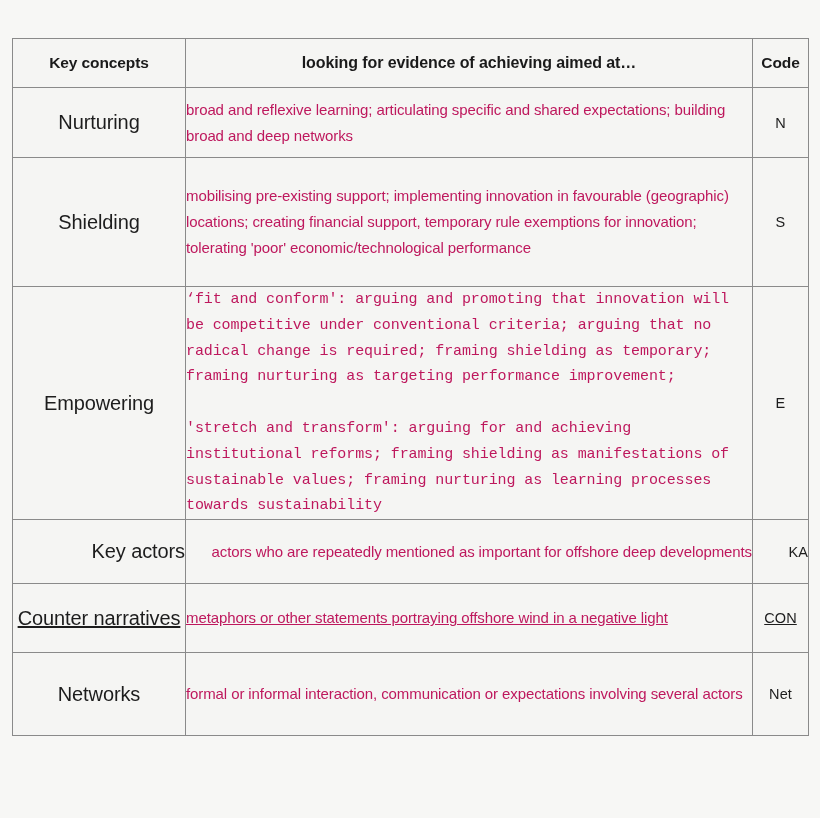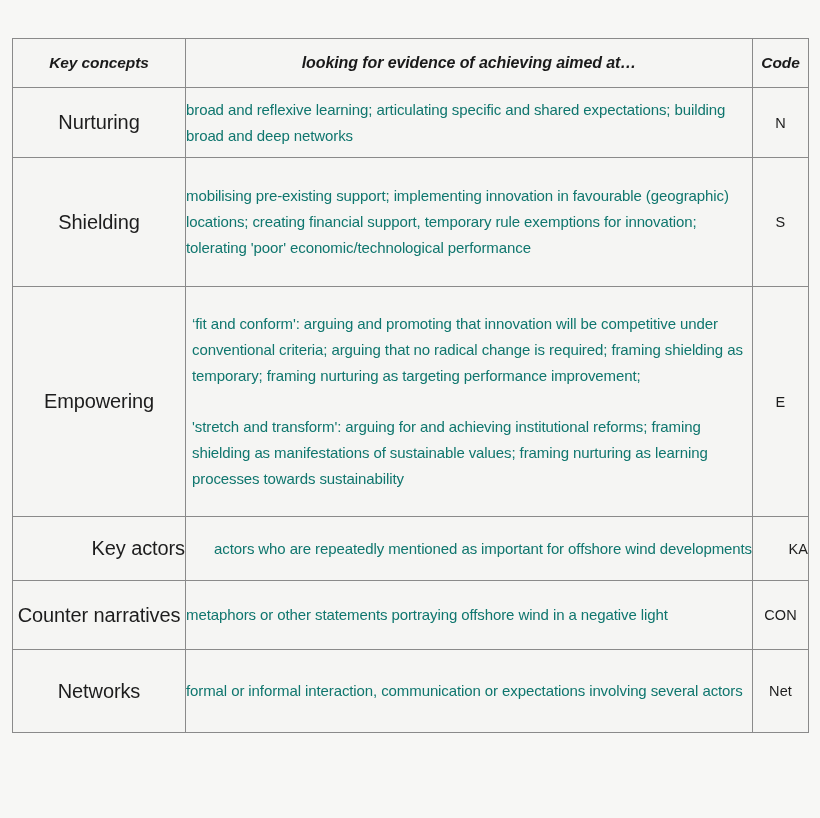--- a/index.html
+++ b/index.html
@@ -44,21 +44,20 @@
     padding: 0;
   }
 
   col.col-concept { width: 173px; }
   col.col-desc    { width: 567px; }
   col.col-code    { width: 56px; }
 
   
   thead th {
     height: 48px;
-    font-style: italic;
     font-weight: bold;
     font-size: 15.5px;
     color: #1a1a1a;
     text-align: center;
     letter-spacing: -0.1px;
   }
   thead th.desc-head {
     font-size: 16px;
   }
 
@@ -66,48 +65,49 @@
   td.concept-cell {
     text-align: center;
     font-size: 20px;
     color: #1d1d1d;
     letter-spacing: -0.1px;
   }
 
   td.desc-cell {
     text-align: left;
     font-size: 15px;
-    color: #0f766e;
+    color: #be185d;
     line-height: 1.72;
     padding: 9px 12px 9px 13px;
     vertical-align: top;
     letter-spacing: -0.1px;
   }
 
   td.code-cell {
     text-align: center;
     font-size: 14.5px;
     color: #1d1d1d;
     letter-spacing: 0.1px;
   }
 
   td.desc-cell p {
-    margin: 6px;
+    margin: 0;
+    font-family: Liberation Mono, monospace;
   }
   td.desc-cell p + p {
     margin-top: 1.72em;
   }
 
   
   tr.row-nurturing  td { height: 69px; }
   tr.row-shielding  td { height: 128px; }
   tr.row-empowering td { height: 229px; }
   tr.row-keyactors  td { height: 63px; text-align: right; }
   tr.row-pro        td { height: 70px; }
-  tr.row-counter    td { height: 68px; }
+  tr.row-counter    td { height: 68px; text-decoration: underline; }
   tr.row-networks   td { height: 82px; margin-top: 36px; }
 </style>
 </head>
 <body>
 
 <div class="page">
   <div class="table-wrap">
     <table class="coding-table">
       <colgroup>
         <col class="col-concept">
@@ -139,21 +139,21 @@
           <td class="concept-cell">Empowering</td>
           <td class="desc-cell">
             <p>‘fit and conform': arguing and promoting that innovation will be competitive under conventional criteria; arguing that no radical change is required; framing shielding as temporary; framing nurturing as targeting performance improvement;</p>
             <p>'stretch and transform': arguing for and achieving institutional reforms; framing shielding as manifestations of sustainable values; framing nurturing as learning processes towards sustainability</p>
           </td>
           <td class="code-cell">E</td>
         </tr>
 
         <tr class="row-keyactors">
           <td class="concept-cell">Key actors</td>
-          <td class="desc-cell">actors who are repeatedly mentioned as important for offshore wind developments</td>
+          <td class="desc-cell">actors who are repeatedly mentioned as important for offshore deep developments</td>
           <td class="code-cell">KA</td>
         </tr>
 
 
         <tr class="row-counter">
           <td class="concept-cell">Counter narratives</td>
           <td class="desc-cell">metaphors or other statements portraying offshore wind in a negative light</td>
           <td class="code-cell">CON</td>
         </tr>
 

